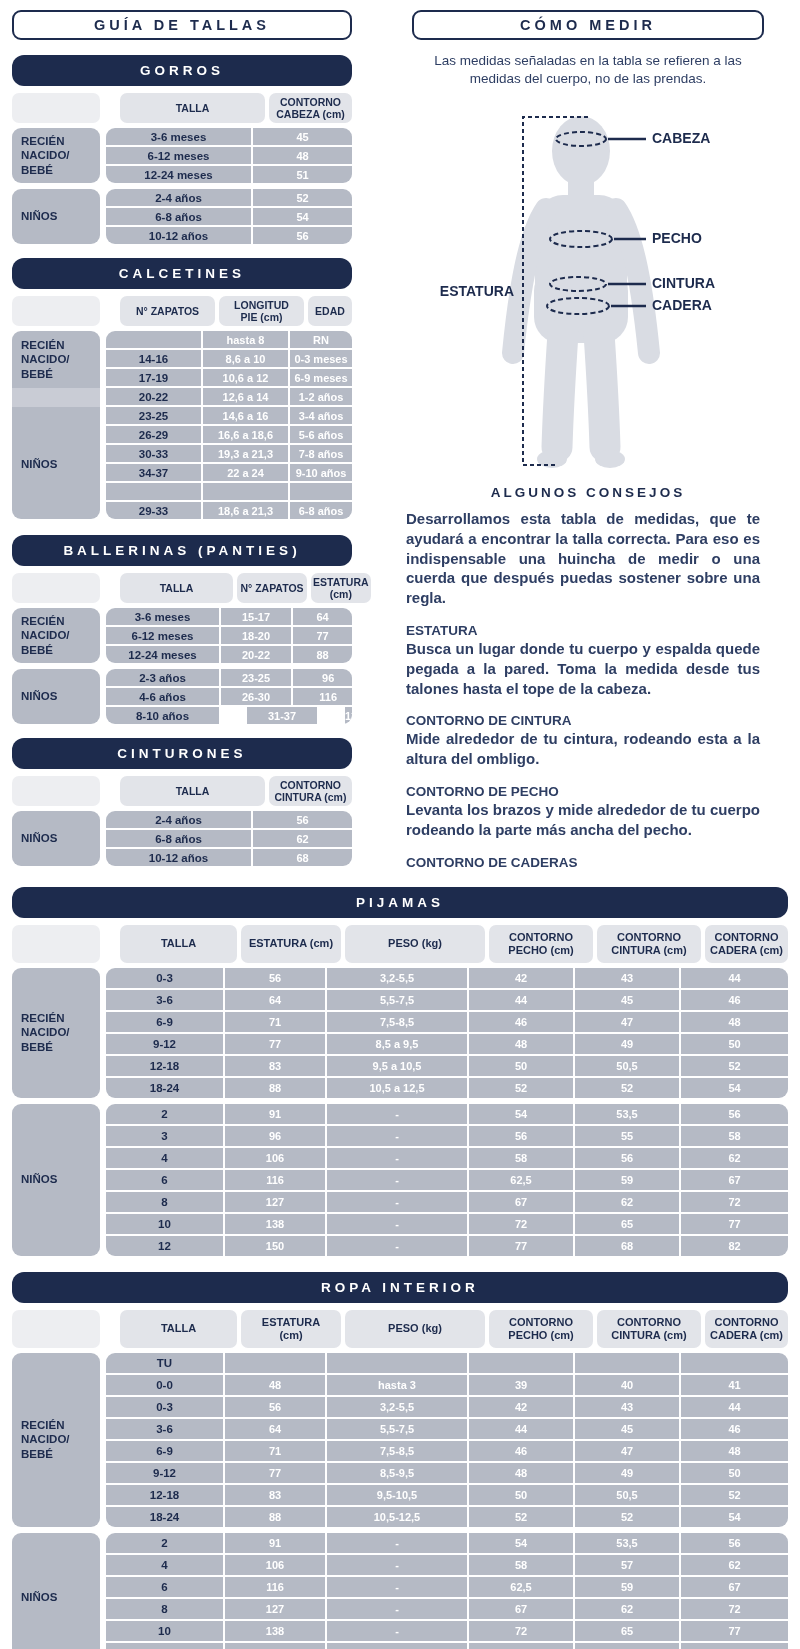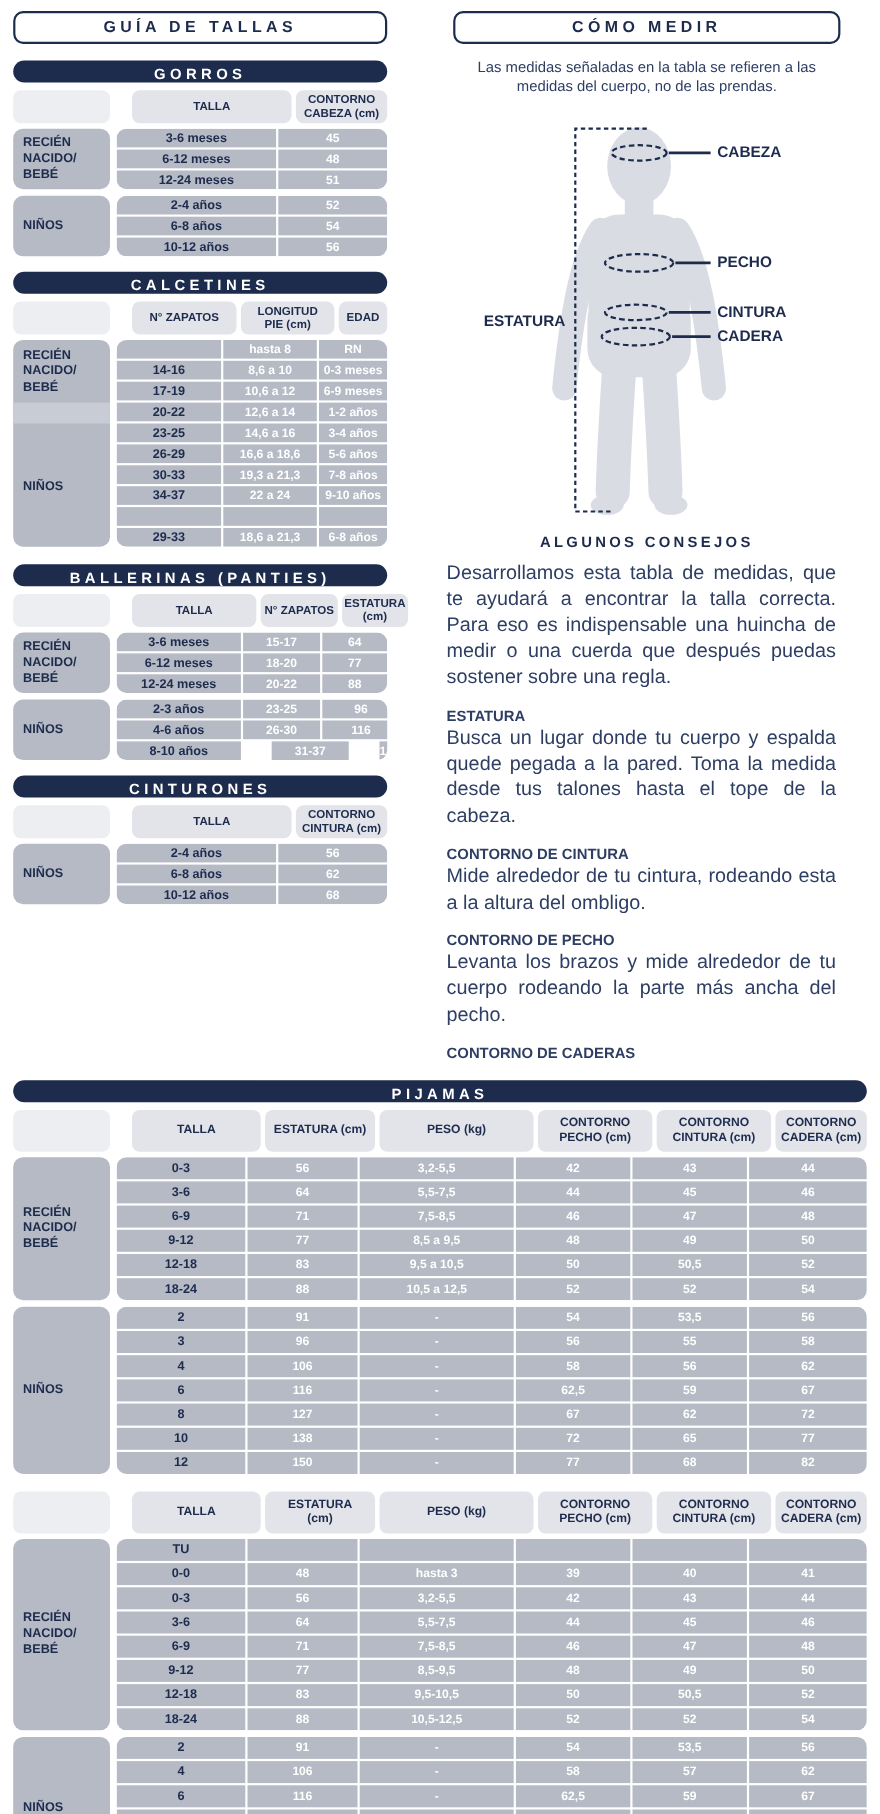--- a/index.html
+++ b/index.html
@@ -18,21 +18,21 @@
   .col-left{width:340px;flex:none;}
   .col-right{flex:1;min-width:0;}
 
   .title-box{height:30px;border:2px solid var(--navy);border-radius:9px;display:flex;align-items:center;justify-content:center;
     color:var(--navy);font-weight:bold;font-size:14.5px;letter-spacing:4px;box-sizing:border-box;margin-bottom:15px;background:#fff;}
   .col-right .title-box{width:352px;margin:0 auto 12px;}
 
   
   .stable{margin-bottom:14px;}
   .stable.last{margin-bottom:0;}
-  .t-bar{height:20px;background:var(--navy);border-radius:12px;color:#fff;display:flex;align-items:flex-end;justify-content:center;
+  .t-bar{height:31px;background:var(--navy);border-radius:12px;color:#fff;display:flex;align-items:center;justify-content:center;
     font-weight:bold;font-size:13.5px;letter-spacing:4px;margin-bottom:7px;}
   .t-head{display:flex;gap:20px;margin-bottom:5px;}
   .t-spacer{width:88px;flex:none;background:var(--spacer);border-radius:7px;}
   .t-hgrid{flex:1;display:grid;column-gap:4px;}
   .t-hcell{background:var(--hcell);border-radius:7px;color:var(--navy);font-weight:bold;font-size:10.5px;line-height:1.15;
     display:flex;align-items:center;justify-content:center;text-align:center;white-space:pre-line;min-height:30px;padding:2px 2px;box-sizing:border-box;}
   .big .t-hcell{min-height:38px;font-size:11px;}
   .t-body{display:flex;gap:6px;}
   .t-labcol{width:88px;flex:none;display:flex;flex-direction:column;gap:6px;}
   .t-lab{background:var(--cell);border-radius:9px;color:var(--navy);font-weight:bold;font-size:11.5px;line-height:1.25;
@@ -52,21 +52,21 @@
   .intro{text-align:center;color:var(--tnavy);font-size:13.5px;line-height:1.3;margin:0 22px 16px;font-weight:500;}
   .diagram{position:relative;height:372px;margin-bottom:4px;}
   .diagram svg{position:absolute;left:0;top:0;}
   .dlabel{position:absolute;color:var(--navy);font-weight:bold;font-size:14px;white-space:nowrap;}
   .dlabel.cabeza{left:264px;top:27px;}
   .dlabel.pecho{left:264px;top:127px;}
   .dlabel.cintura{left:264px;top:172px;}
   .dlabel.cadera{left:264px;top:194px;}
   .dlabel.estatura{left:0;width:126px;top:180px;text-align:right;}
   .consejos-title{text-align:center;color:var(--navy);font-weight:bold;font-size:13.5px;letter-spacing:3px;margin:10px 0 9px;}
-  .jtext{text-align:justify;color:var(--tnavy);font-size:18px;line-height:1.32;margin:0 28px 0 18px;}
+  .jtext{text-align:justify;color:var(--tnavy);font-size:15px;line-height:1.32;margin:0 28px 0 18px;font-weight:bold;}
   .tip{margin-top:15px;}
   .tip h4{margin:0 28px 1px 18px;color:var(--tnavy);font-size:13.5px;font-weight:bold;}
 </style>
 </head>
 <body>
 
 <div class="page">
   <div class="top">
 
     <div class="col-left">
@@ -493,20 +493,23 @@
               <div class="t-cell">-</div>
               <div class="t-cell">77</div>
               <div class="t-cell">68</div>
               <div class="t-cell">82</div>
             </div>
           </div>
         </div>
       </div>
     </section>
   <section class="stable big">
+      <div class="t-bar">
+        <span>ROPA INTERIOR</span>
+      </div>
       <div class="t-head">
         <div class="t-spacer"></div>
         <div class="t-hgrid" style="grid-template-columns: 117px 100px 140px 104px 104px 1fr;">
           <div class="t-hcell">TALLA</div>
           <div class="t-hcell">ESTATURA
 (cm)</div>
           <div class="t-hcell">PESO (kg)</div>
           <div class="t-hcell">CONTORNO
 PECHO (cm)</div>
           <div class="t-hcell">CONTORNO

